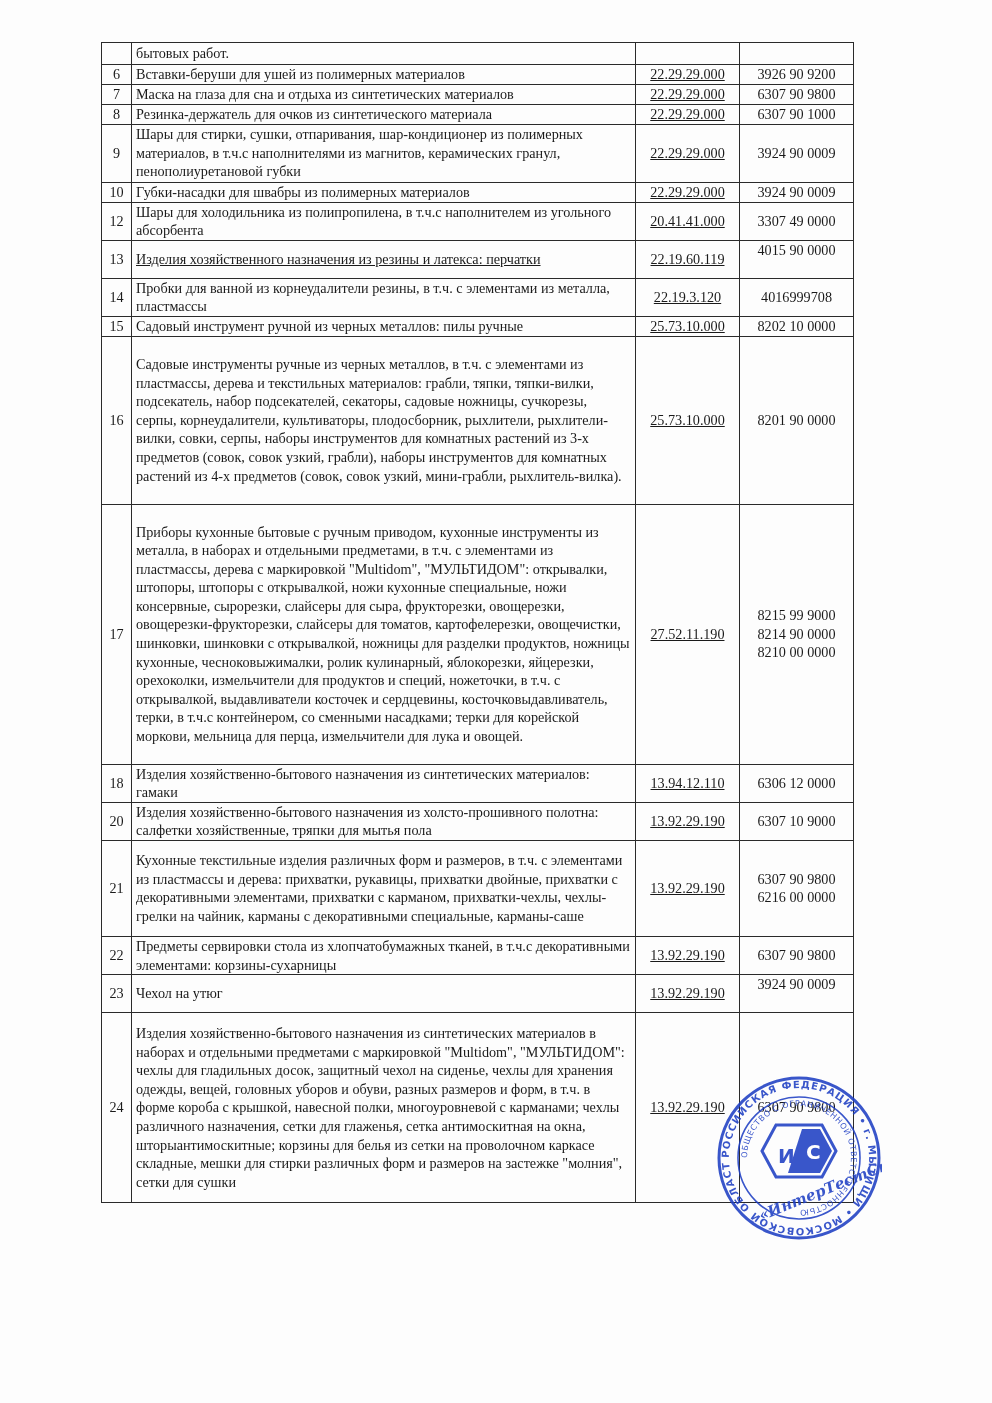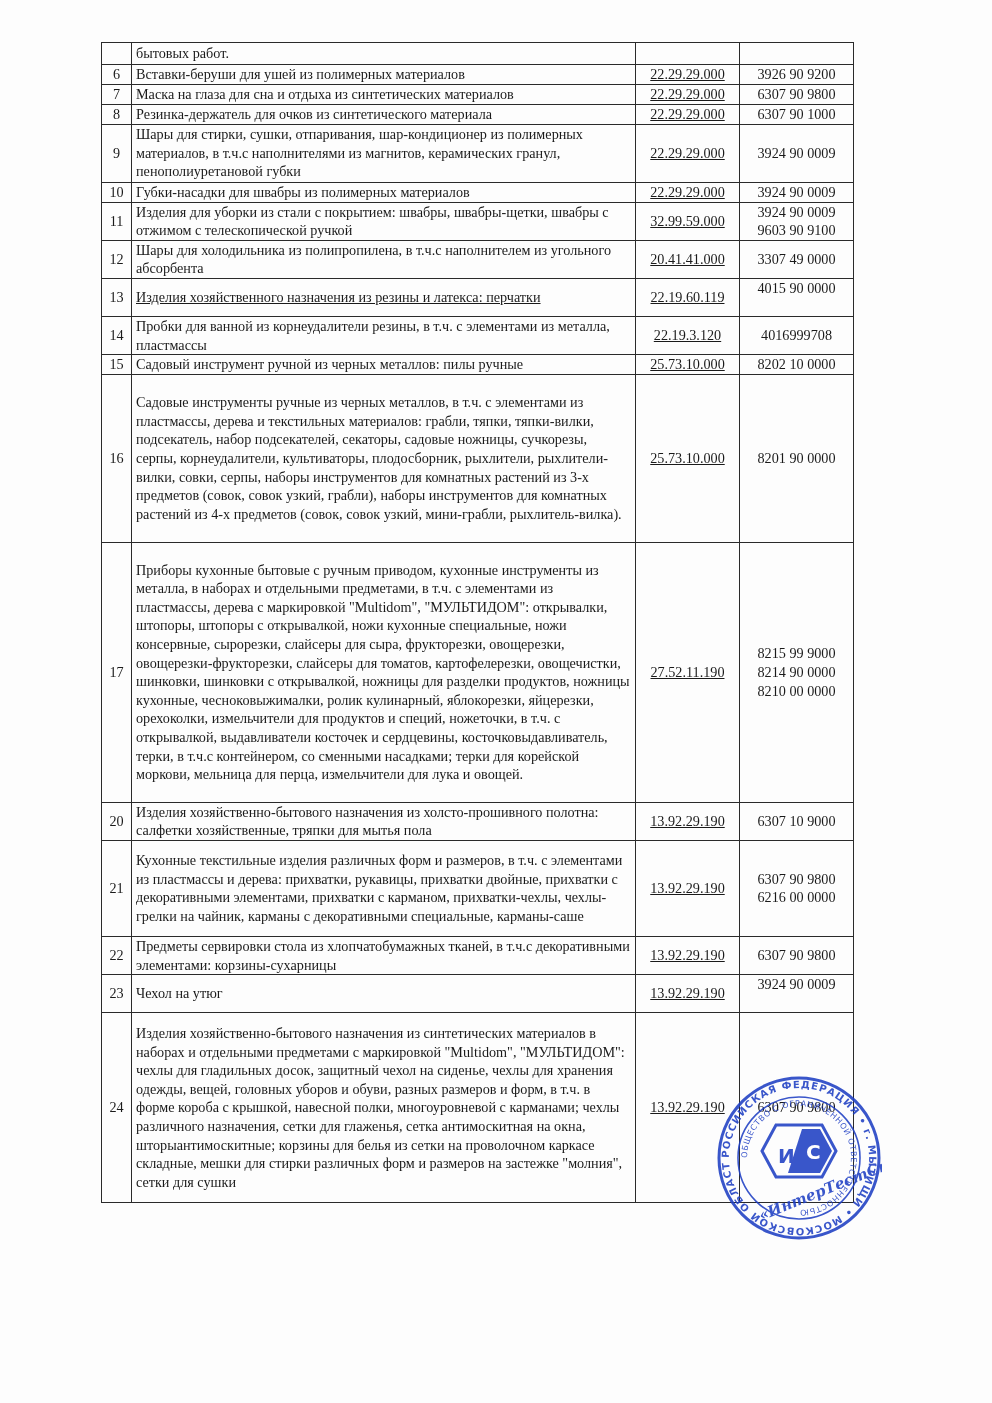--- a/index.html
+++ b/index.html
@@ -72,29 +72,20 @@
         </tr>
         <tr style="height: 20px;">
           <td class="num">10</td>
           <td class="desc">Губки-насадки для швабры из полимерных материалов</td>
           <td class="okpd">22.29.29.000</td>
           <td class="tnved">
             <span class="code-line">3924 90 0009</span>
           </td>
         </tr>
         <tr style="height: 38px;">
-          <td class="num">11</td>
-          <td class="desc">Изделия для уборки из стали с покрытием: швабры, швабры-щетки, швабры с отжимом с телескопической ручкой</td>
-          <td class="okpd">32.99.59.000</td>
-          <td class="tnved">
-            <span class="code-line">3924 90 0009</span>
-            <span class="code-line">9603 90 9100</span>
-          </td>
-        </tr>
-        <tr style="height: 38px;">
           <td class="num">12</td>
           <td class="desc">Шары для холодильника из полипропилена, в т.ч.с наполнителем из угольного абсорбента</td>
           <td class="okpd">20.41.41.000</td>
           <td class="tnved">
             <span class="code-line">3307 49 0000</span>
           </td>
         </tr>
         <tr style="height: 38px;">
           <td class="num">13</td>
           <td class="desc" style="padding-top: 0; text-decoration: underline;">Изделия хозяйственного назначения из резины и латекса: перчатки</td>
@@ -128,20 +119,28 @@
           </td>
         </tr>
         <tr style="height: 260px;">
           <td class="num">17</td>
           <td class="desc">Приборы кухонные бытовые с ручным приводом, кухонные инструменты из металла, в наборах и отдельными предметами, в т.ч. с элементами из пластмассы, дерева с маркировкой "Multidom", "МУЛЬТИДОМ": открывалки, штопоры, штопоры с открывалкой, ножи кухонные специальные, ножи консервные, сырорезки, слайсеры для сыра, фрукторезки, овощерезки, овощерезки-фрукторезки, слайсеры для томатов, картофелерезки, овощечистки, шинковки, шинковки с открывалкой, ножницы для разделки продуктов, ножницы кухонные,  чесноковыжималки, ролик кулинарный, яблокорезки, яйцерезки, орехоколки, измельчители для продуктов и специй, ножеточки, в т.ч. с открывалкой, выдавливатели косточек и сердцевины, косточковыдавливатель, терки, в т.ч.с контейнером, со сменными насадками; терки для корейской моркови, мельница для перца, измельчители для лука и овощей.</td>
           <td class="okpd">27.52.11.190</td>
           <td class="tnved">
             <span class="code-line">8215 99 9000</span>
             <span class="code-line">8214 90 0000</span>
             <span class="code-line">8210 00 0000</span>
+          </td>
+        </tr>
+        <tr style="height: 38px;">
+          <td class="num">18</td>
+          <td class="desc">Изделия хозяйственно-бытового назначения из синтетических материалов: гамаки</td>
+          <td class="okpd">13.94.12.110</td>
+          <td class="tnved">
+            <span class="code-line">6306 12 0000</span>
           </td>
         </tr>
         <tr style="height: 38px;">
           <td class="num">20</td>
           <td class="desc">Изделия хозяйственно-бытового назначения из холсто-прошивного полотна: салфетки хозяйственные, тряпки для мытья пола</td>
           <td class="okpd">13.92.29.190</td>
           <td class="tnved">
             <span class="code-line">6307 10 9000</span>
           </td>
         </tr>

